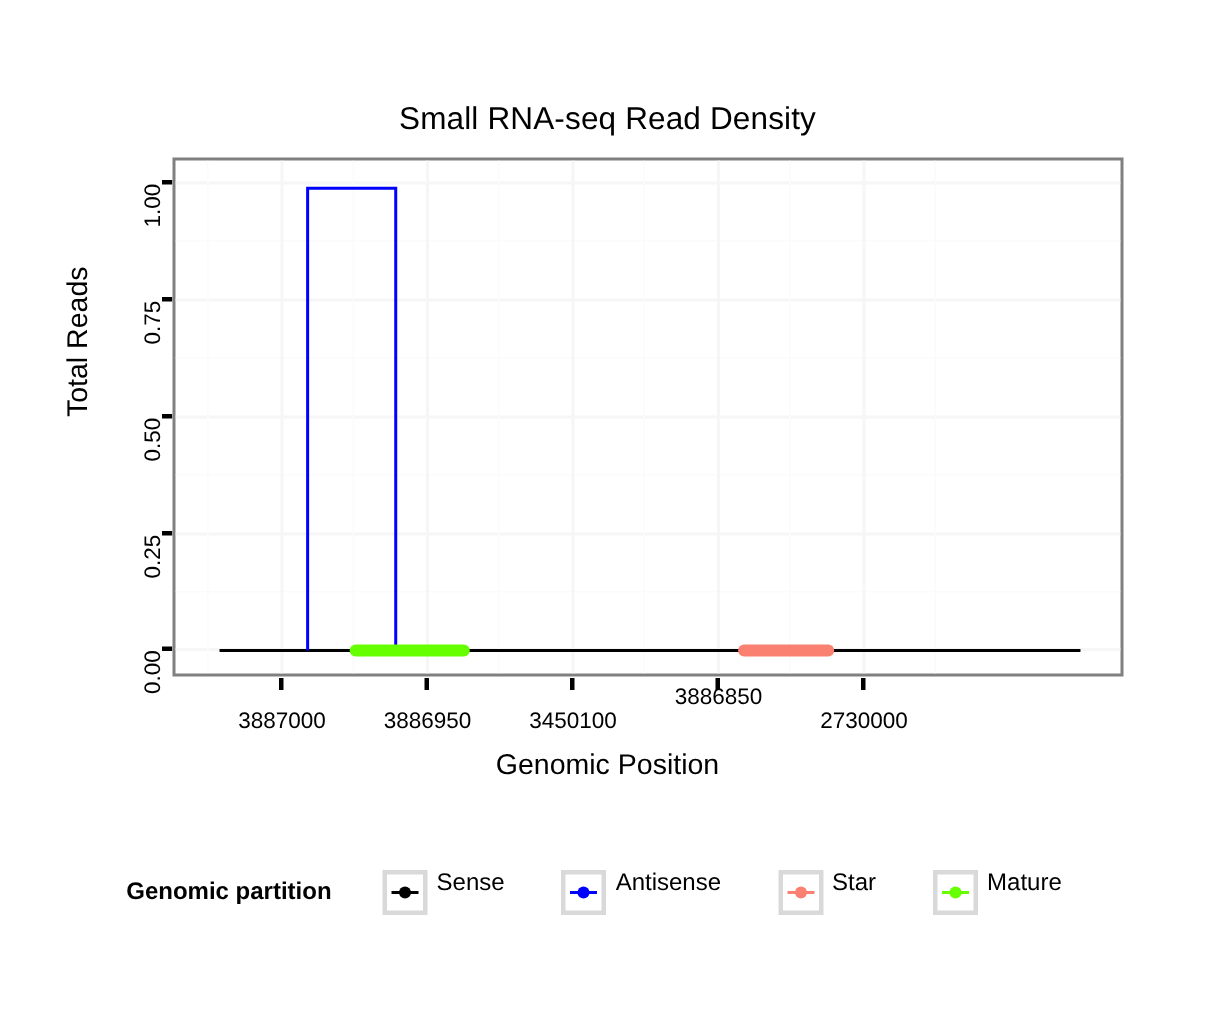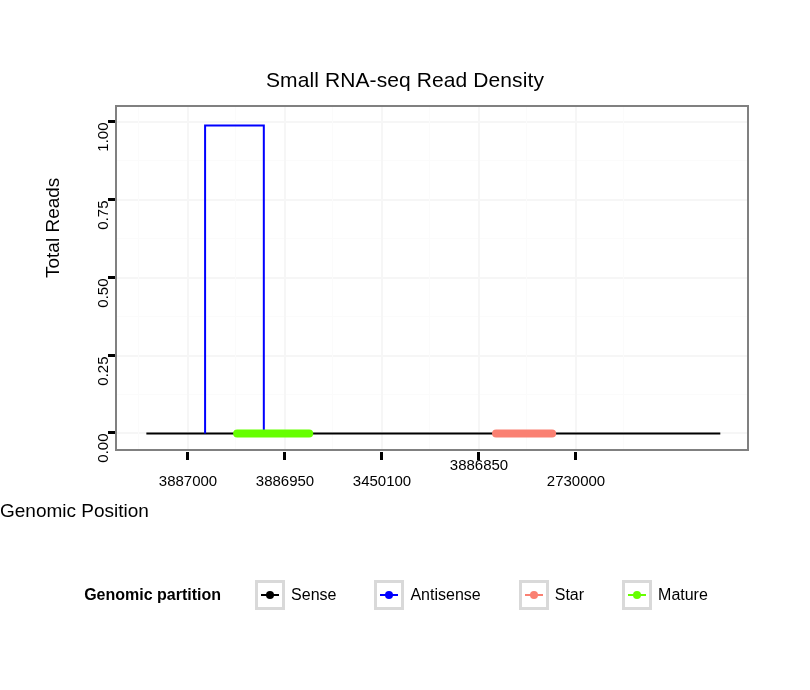--- a/index.html
+++ b/index.html
@@ -120,21 +120,21 @@
     font-size: 19px;
     white-space: nowrap;
     transform: rotate(-90deg);
     transform-origin: 0 0;
   }
   .axis-title-x {
     position: absolute;
     left: 0;
     top: 500px;
     width: 810px;
-    text-align: left;
+    text-align: center;
     font-size: 19px;
   }
 
   
   .legend {
     position: absolute;
     left: 0;
     top: 580px;
     width: 810px;
     display: flex;
@@ -143,21 +143,21 @@
     gap: 0px;
   }
   .legend-title {
     font-size: 16px;
     font-weight: bold;
     margin-right: 14px;
     white-space: nowrap;
   }
   .legend-item {
     display: flex;
-    align-items: center;
+    align-items: flex-start;
     margin-right: 8px;
     padding-left: 20px;
   }
   .legend-key {
     width: 30px;
     height: 30px;
     background: #ffffff;
     border: 3px solid #d9d9d9;
     box-sizing: border-box;
     display: flex;

